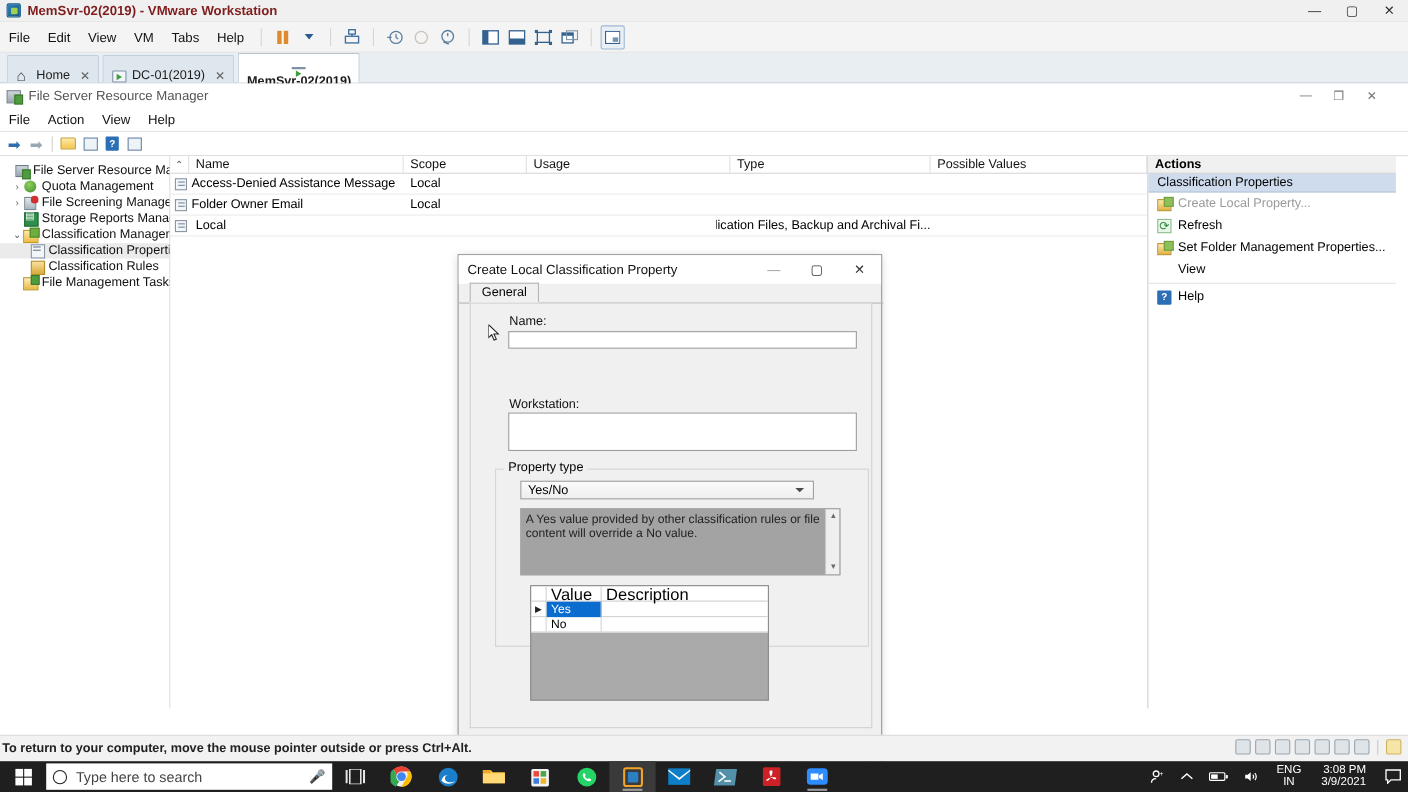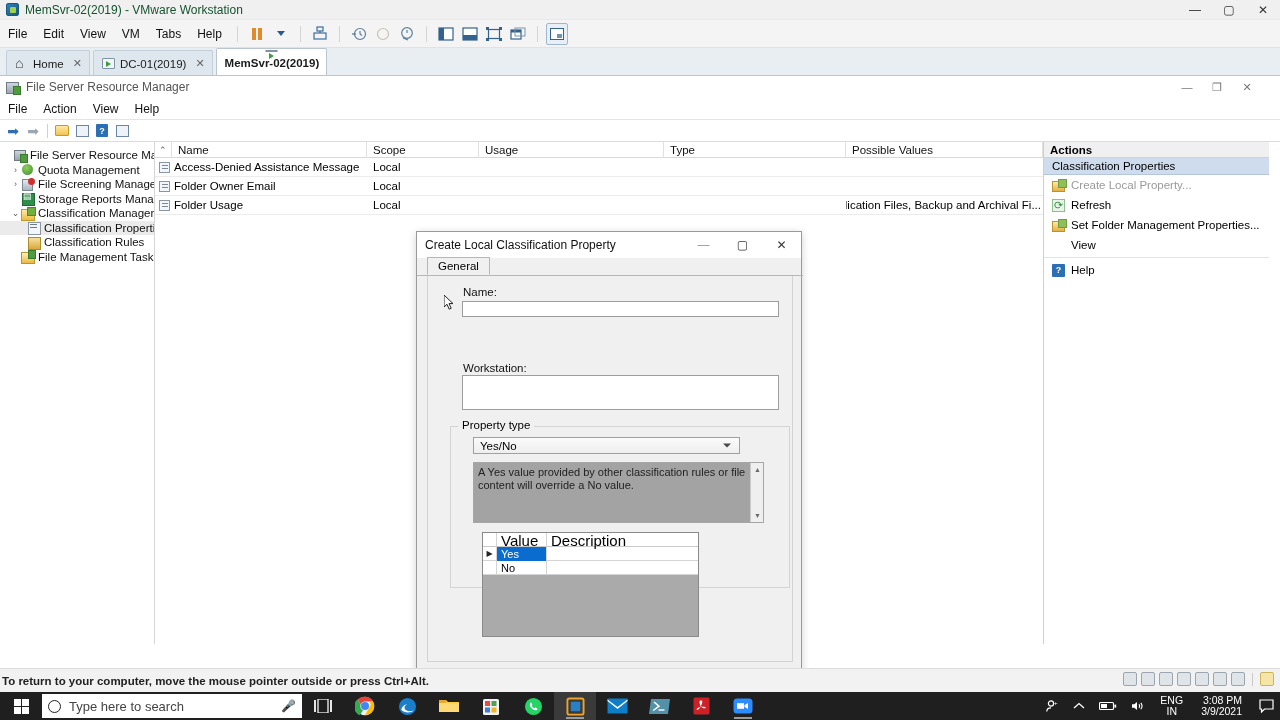--- a/index.html
+++ b/index.html
@@ -20,21 +20,21 @@
   }
   .vmw-title-icon {
     width:13px; height:13px; margin-left:6px; margin-right:6px;
     background:linear-gradient(135deg,#2f7fba,#17577f);
     border:1px solid #155a85; border-radius:2px; position:relative;
   }
   .vmw-title-icon:after{
     content:""; position:absolute; left:3px; top:3px; width:6px; height:6px;
     background:#9fd04f; border-radius:1px;
   }
-  .vmw-title-text { font-size:12px; color:#14532d; }
+  .vmw-title-text { font-size:12px; color:#7f1d1d;font-weight:bold; }
   .vmw-winbtns { position:absolute; right:0; top:0; height:20px; display:flex; }
   .vmw-winbtn { width:34px; height:20px; display:flex; align-items:center; justify-content:center;
     font-size:12px; color:#333; }
 
   .vmw-menubar {
     position:absolute; left:0; top:20px; width:1280px; height:28px;
     background:#f4f4f4; display:flex; align-items:center;
     border-bottom:1px solid #e2e2e2;
   }
   .vmw-menu-item { padding:3px 8px; font-size:12px; color:#111; }
@@ -44,21 +44,21 @@
   .tb-pause { display:flex; gap:2px; }
   .tb-pause i { display:block; width:4px; height:12px; background:#e08a2e; }
   .tb-caret { width:0;height:0;border-left:4px solid transparent;border-right:4px solid transparent;border-top:5px solid #2b5b8c; }
 
   .vmw-tabs {
     position:absolute; left:0; top:48px; width:1280px; height:28px;
     background:#e9eef3; border-bottom:1px solid #b9c6d2; display:flex; align-items:flex-end;
     padding-left:6px;
   }
   .vmw-tab {
-    height:25px; display:flex; align-items:center; gap:5px; padding:1px 7px 0 8px;
+    height:25px; display:flex; align-items:center; gap:5px; padding:12px 7px 0 8px;
     background:#dfe7ee; border:1px solid #c2ced9; border-bottom:none;
     margin-right:3px; font-size:11.5px; color:#1b1b1b; border-radius:2px 2px 0 0;
   }
   .vmw-tab.active { background:#ffffff; border-color:#b9c6d2; font-weight:bold; height:27px;flex-direction:column; }
   .vmw-tab .tabclose { color:#666; font-size:11px; margin-left:4px; }
   .tab-ico-home { width:13px;height:13px; position:relative; }
   .tab-ico-home:before{content:"⌂"; font-size:14px; color:#3b3b3b; line-height:13px;}
   .tab-ico-vm { width:13px;height:11px; background:#f2f6fa; border:1px solid #7f93a6; border-radius:1px; position:relative;}
   .tab-ico-vm:after{content:""; position:absolute; left:3px; top:2px;
     border-left:5px solid #3d9e3d; border-top:3.5px solid transparent; border-bottom:3.5px solid transparent;}
@@ -443,21 +443,20 @@
         <div class="lv-c" style="width:195px;padding-left:2px;">Folder Owner Email</div>
         <div class="lv-c" style="width:112px;">Local</div>
         <div class="lv-c" style="width:185px;"></div>
         <div class="lv-c" style="width:182px;"></div>
         <div class="lv-c" style="width:197px;"></div>
       </div>
       <div class="lv-row">
         <div class="lv-c" style="width:17px;padding-left:0;">
             <span class="lv-ico"></span>
           </div>
-        <div class="lv-c" style="width:195px;padding-left:2px;">Folder Usage</div>
         <div class="lv-c" style="width:112px;">Local</div>
         <div class="lv-c" style="width:185px;"></div>
         <div class="lv-c" style="width:182px;"></div>
         <div class="lv-c" style="width:197px;padding-left:0;text-align:right;justify-content:flex-end;padding-right:2px;">Application Files, Backup and Archival Fi...</div>
       </div>
     </div>
 
     <div class="actions-pane">
       <div class="act-title">Actions</div>
       <div class="act-section">Classification Properties</div>

